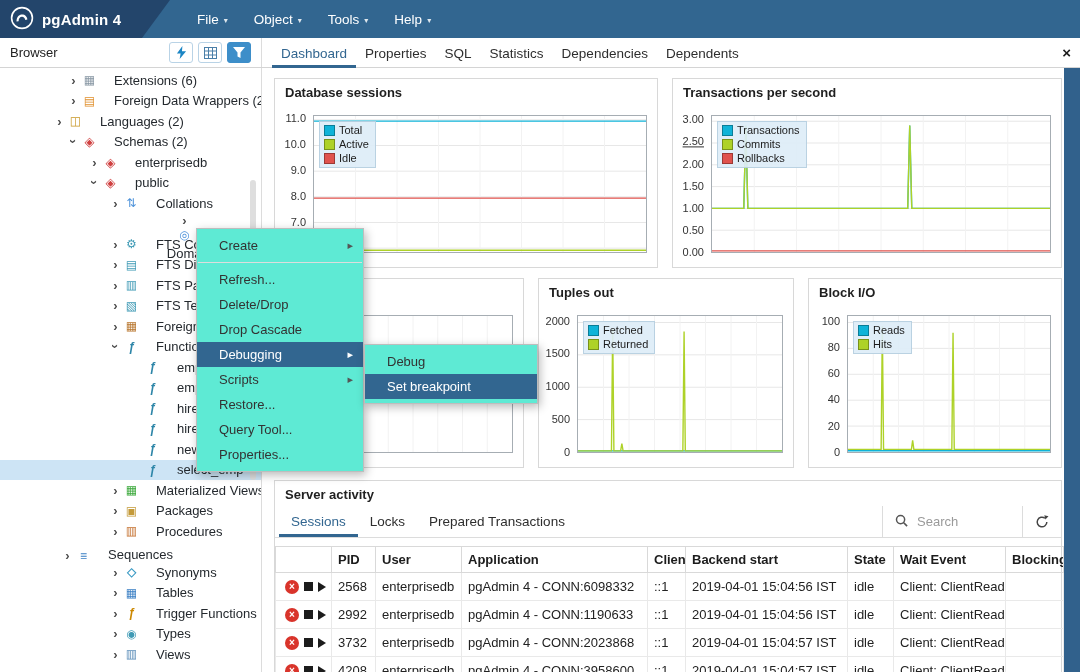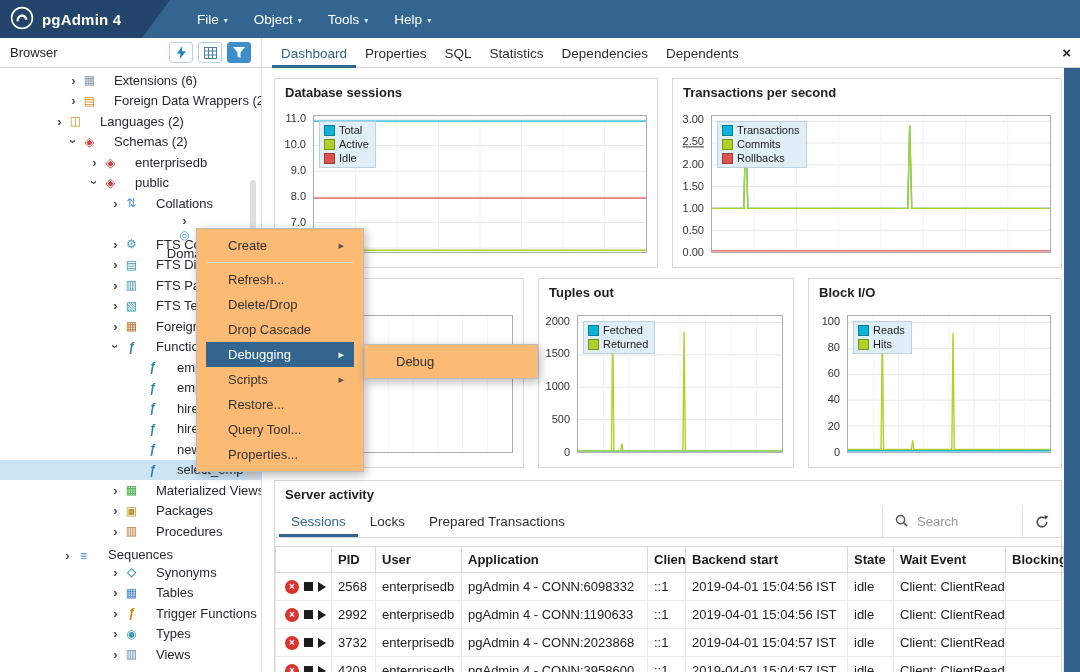--- a/index.html
+++ b/index.html
@@ -86,21 +86,21 @@
   .act-table { width:100%; border-collapse:collapse; margin-top:8px; font-size:13px; table-layout:fixed; }
   .act-table th { font-weight:bold; text-align:left; height:26px; padding:0 0 0 6px; border:1px solid #d9d9d9; color:#1c1c1c; overflow:hidden; white-space:nowrap; }
   .act-table td { height:28px; padding:0 0 0 6px; border:1px solid #e9e9e9; color:#222; overflow:hidden; white-space:nowrap; }
   .icons-cell { display:flex; align-items:center; gap:5px; padding-left:3px; }
   .ic-cancel { width:14px; height:14px; border-radius:50%; background:#d9342b; color:#fff; display:inline-flex; align-items:center; justify-content:center; font-size:10px; font-weight:bold; line-height:1; }
   .ic-cancel::before { content:"×"; }
   .ic-stop { width:9px; height:9px; background:#1c1c1c; display:inline-block; }
   .ic-expand { width:0; height:0; border-left:8px solid #1c1c1c; border-top:5px solid transparent; border-bottom:5px solid transparent; display:inline-block; }
 
   
-  .cmenu { position:absolute; background:#fdba74; border:1px solid #bdbdbd; box-shadow:2px 3px 9px rgba(0,0,0,.28); padding:4px 9px; font-size:13px; }
+  .cmenu { position:absolute; background:#5eead4; border:1px solid #bdbdbd; box-shadow:2px 3px 9px rgba(0,0,0,.28); padding:4px 0; font-size:13px; }
   #ctx { left:196px; top:228px; width:168px; z-index:60; }
   #ctx-sub { left:364px; top:344px; width:174px; z-index:61; }
   .menu-item { height:25px; display:flex; align-items:center; padding:0 10px 0 22px; color:#333; }
   .menu-item.hl { background:#326690; color:#fff; }
   .mi-label { flex:1; }
   .mi-arrow { font-size:11px; color:#555; }
   .mi-arrow::before { content:"▸"; }
   .menu-item.hl .mi-arrow { color:#fff; }
   .menu-sep { height:1px; background:#ddd; margin:4px 1px; }
 </style>
@@ -677,15 +677,18 @@
         <span class="mi-label">Query Tool...</span>
       </div>
       <div class="menu-item">
         <span class="mi-label">Properties...</span>
       </div>
     </div>
   <div class="cmenu" id="ctx-sub">
       <div class="menu-item">
         <span class="mi-label">Debug</span>
       </div>
+      <div class="menu-item hl">
+        <span class="mi-label">Set breakpoint</span>
+      </div>
     </div>
 
 </div>
 
 </body></html>

